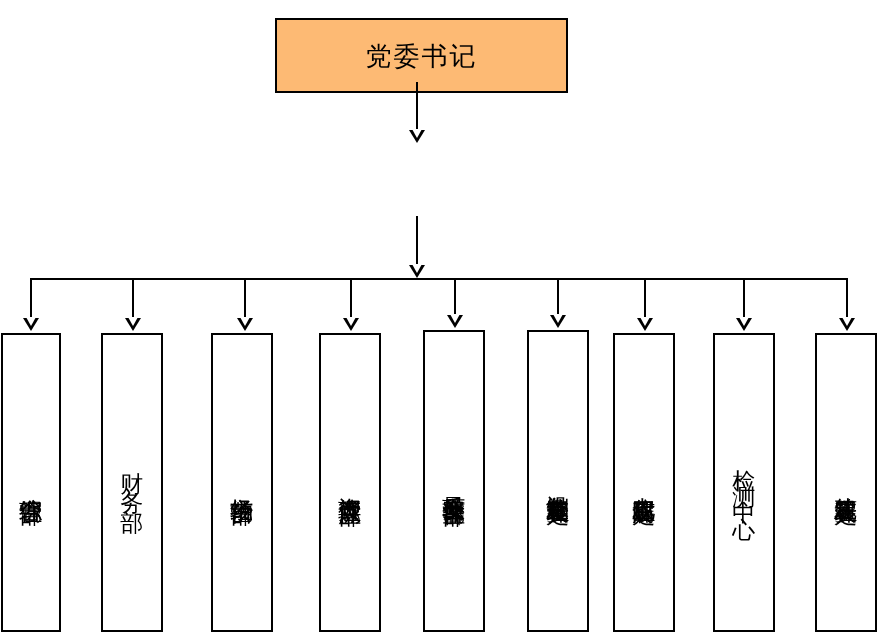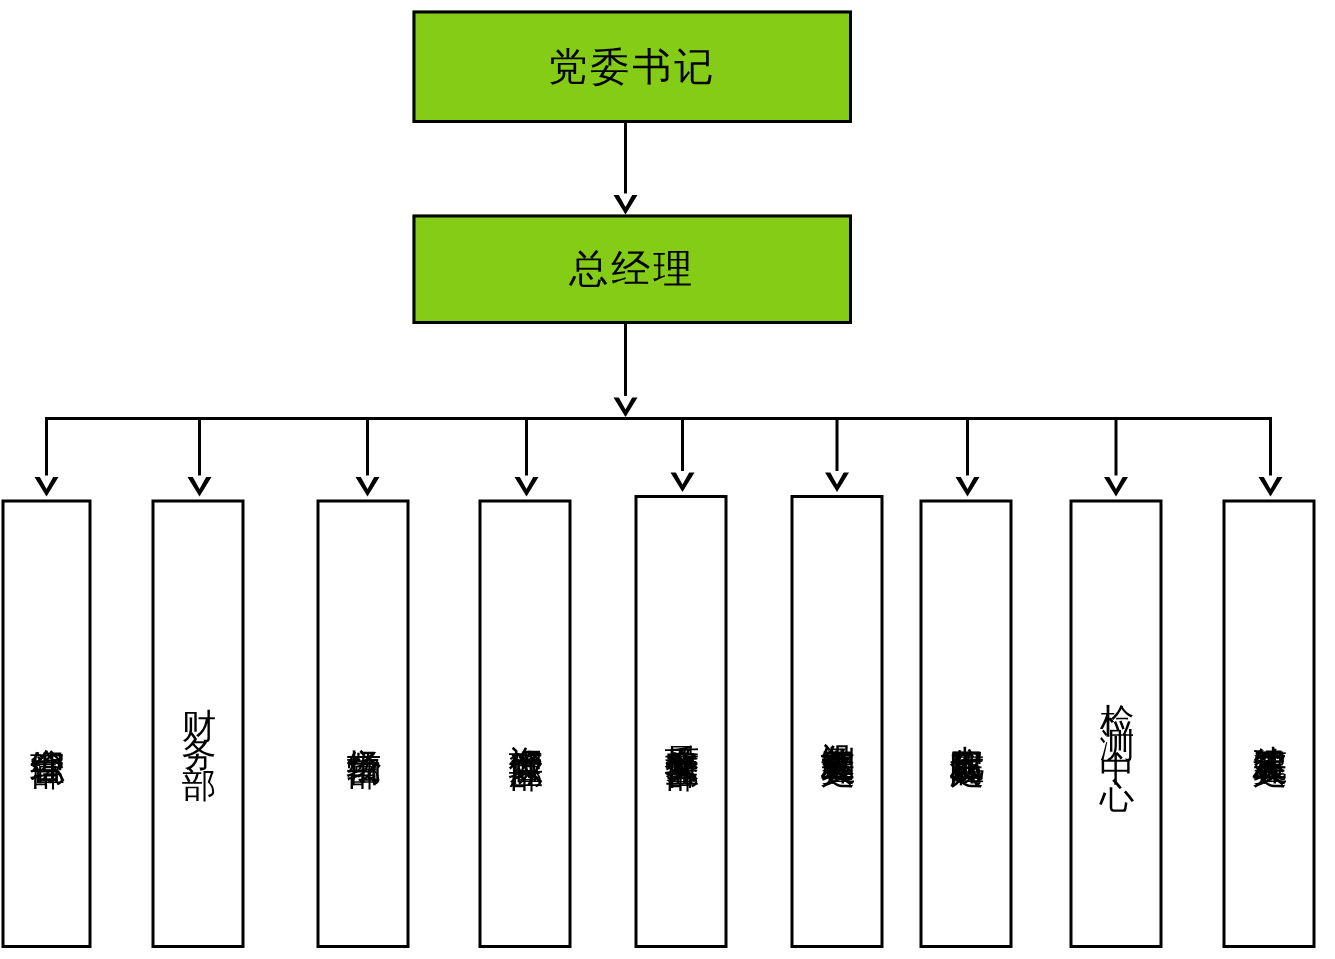--- a/index.html
+++ b/index.html
@@ -14,24 +14,25 @@
     background: #ffffff;
     font-family: "DejaVu Serif", "Liberation Serif", serif;
     overflow: hidden;
   }
 
   
   .node-box {
     position: absolute;
     box-sizing: border-box;
     border: 2px solid #000000;
-    background: #84cc16;
+    background: #fdba74;
     display: flex;
     align-items: center;
     justify-content: center;
+    margin-top: 11px;
   }
 
   .top-node {
     left: 275px;
     width: 293px;
   }
   #node-party-secretary { top: 7px;  height: 75px; }
   #node-general-manager { top: 143px; height: 73px; }
 
   .top-node .node-label {
@@ -103,23 +104,20 @@
 
 <div id="chart-root">
 
   <div class="node-box top-node" id="node-party-secretary">
     <span class="node-label">党委书记</span>
   </div>
 
   <div class="conn-line v-line" style="left:416px; top:82px; height:49px;"></div>
   <div class="arrow-head" style="left:409px; top:130px;"></div>
 
-  <div class="node-box top-node" id="node-general-manager">
-    <span class="node-label">总经理</span>
-  </div>
 
   <div class="conn-line v-line" style="left:416px; top:216px; height:51px;"></div>
   <div class="arrow-head" style="left:409px; top:265px;"></div>
 
   <div class="conn-line h-line" style="left:31px; top:278px; width:817px;"></div>
 
   <div class="conn-line v-line" style="left:30px;  top:278px; height:43px;"></div>
   <div class="arrow-head" style="left:23px;  top:318px;"></div>
 
   <div class="conn-line v-line" style="left:132px; top:278px; height:43px;"></div>

